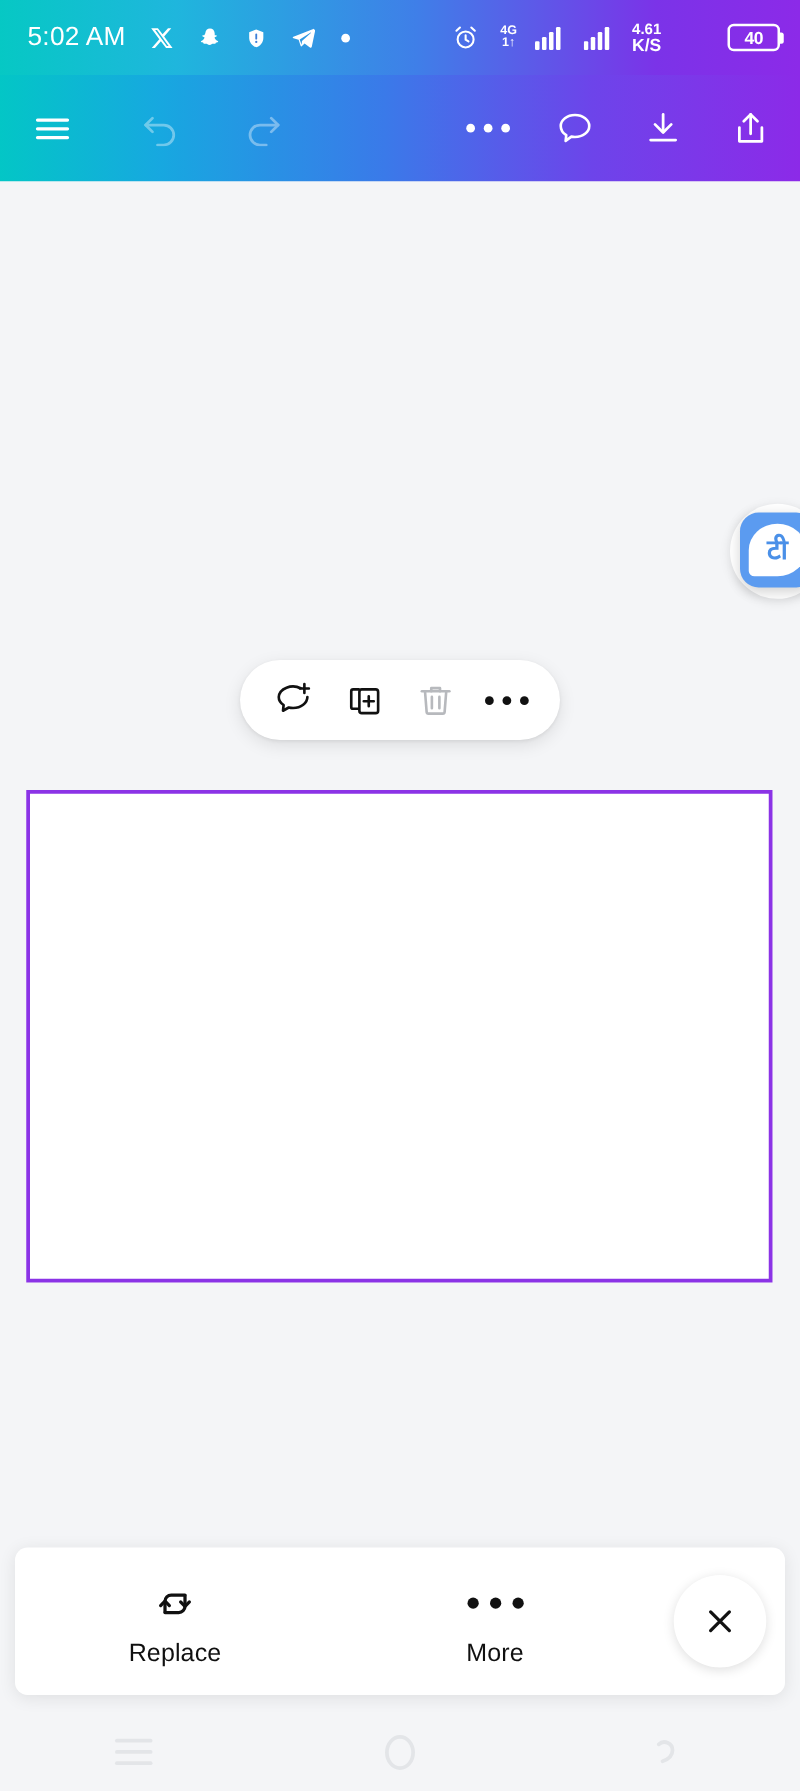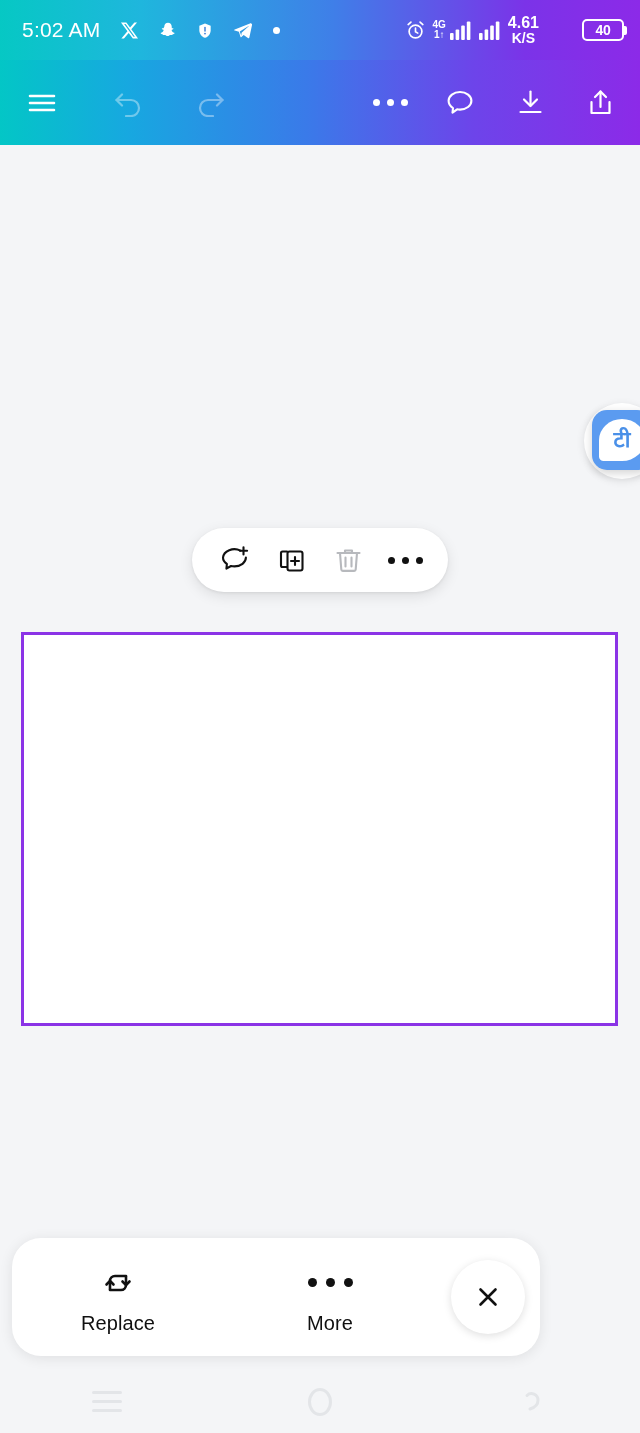--- a/index.html
+++ b/index.html
@@ -38,38 +38,38 @@
   .status-time {
     font-size: 21px;
     font-weight: 400;
     letter-spacing: 0.2px;
     color: #ffffff;
     white-space: nowrap;
   }
   .status-right {
     display: flex;
     align-items: center;
-    gap: 7px;
+    gap: 17px;
   }
   .sb-icon { display: block; }
   .sb-dot {
     width: 7px; height: 7px;
     border-radius: 50%;
     background: #ffffff;
     display: block;
   }
   .net-speed {
     display: flex;
     flex-direction: column;
     align-items: center;
     line-height: 1;
     font-size: 11px;
     font-weight: 700;
   }
-  .net-speed .ns-val { font-size: 16px; }
+  .net-speed .ns-val { font-size: 12px; }
   .net-speed .ns-unit { font-size: 14px; }
   .gen-badge {
     display: flex;
     flex-direction: column;
     align-items: center;
     line-height: 1;
     font-size: 10px;
     font-weight: 700;
     margin-right: -3px;
   }
@@ -218,24 +218,24 @@
     background: #ffffff;
     border: 3px solid #8b33e6;
     z-index: 5;
   }
 
   
   .bottom-bar {
     position: absolute;
     left: 12px;
     top: 1238px;
-    width: 528px;
+    width: 616px;
     height: 118px;
     background: #ffffff;
-    border-radius: 29px;
+    border-radius: 10px;
     display: flex;
     align-items: center;
     box-shadow: 0 2px 14px rgba(0,0,0,0.09);
     z-index: 20;
   }
   .bb-item {
     flex: 1 1 0;
     height: 100%;
     display: flex;
     flex-direction: column;

